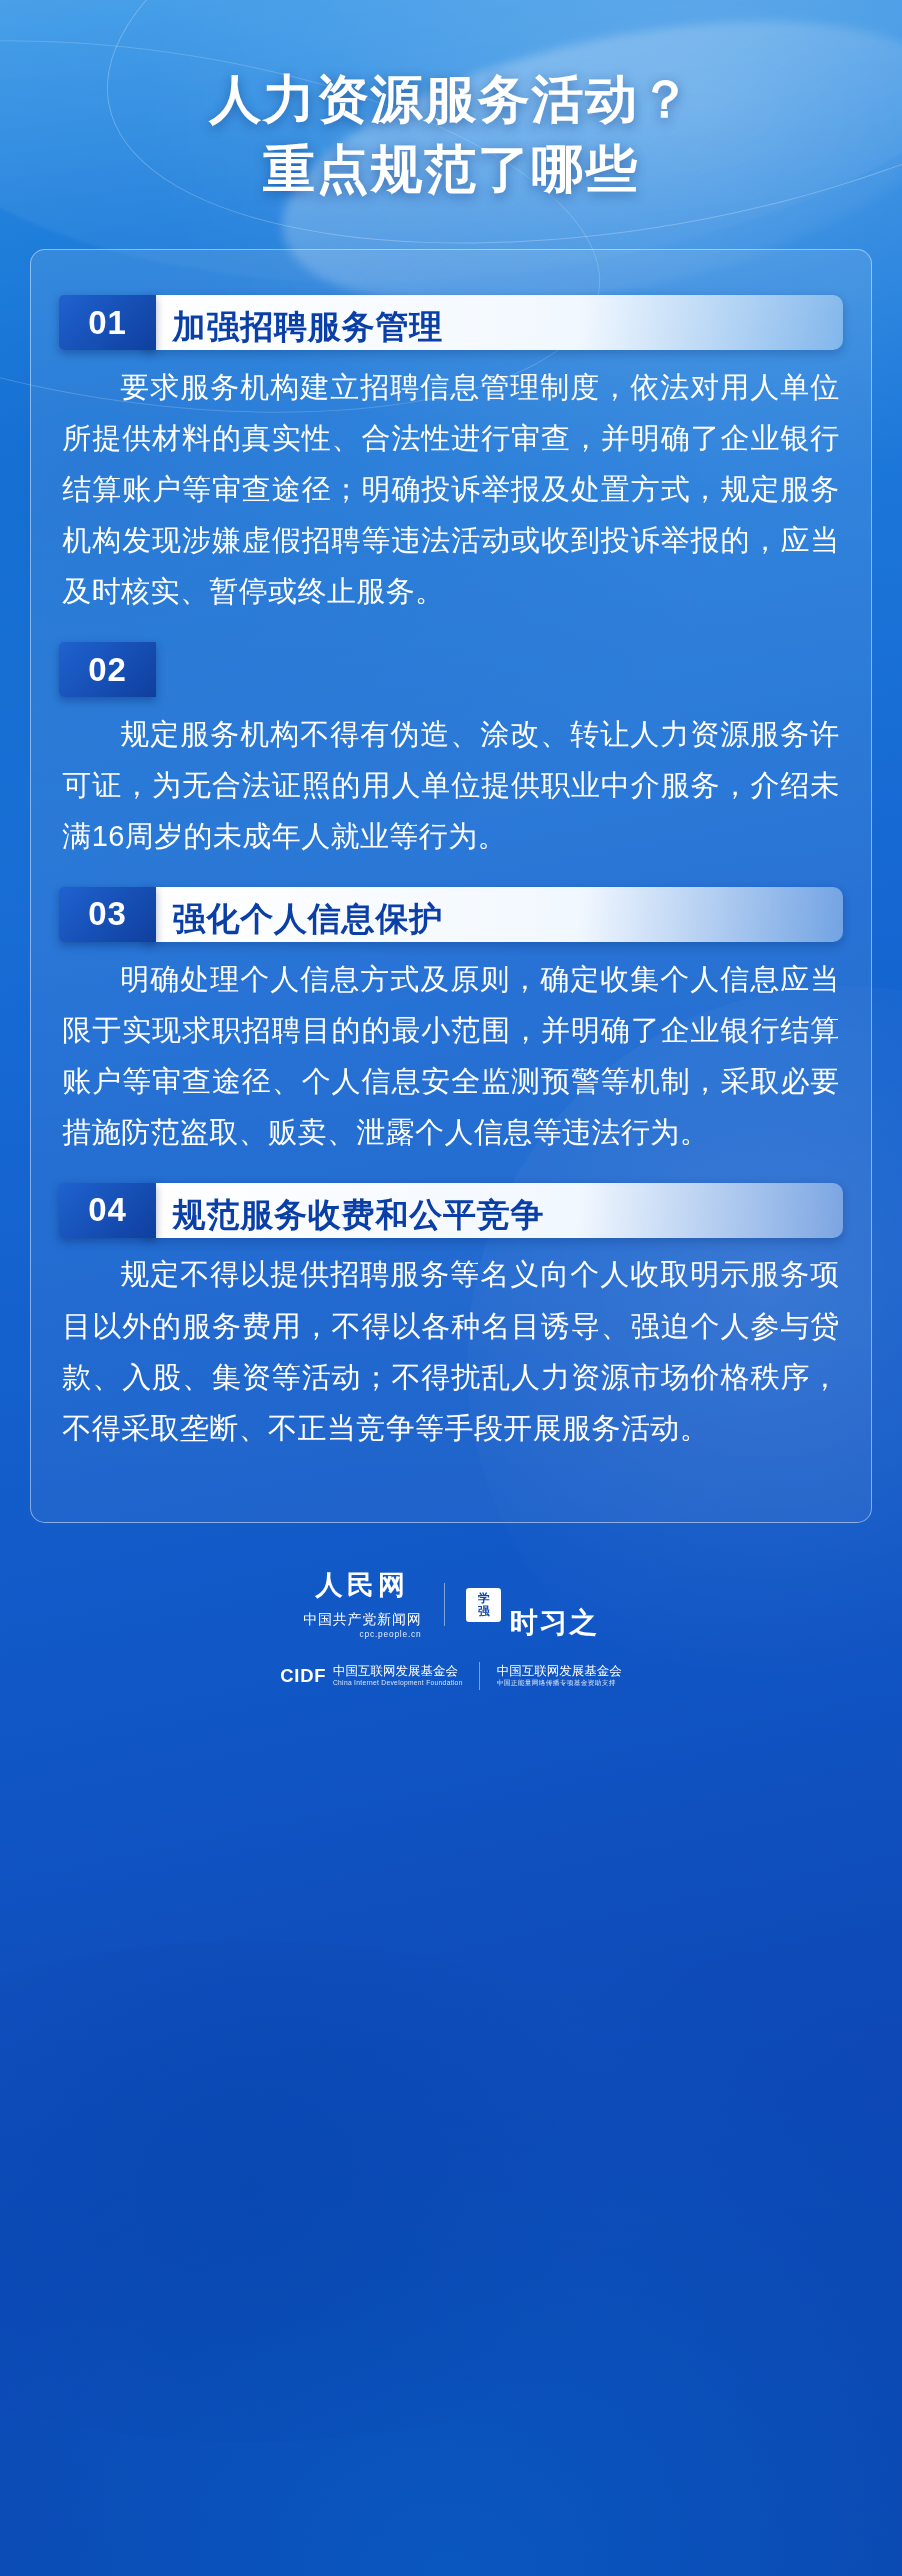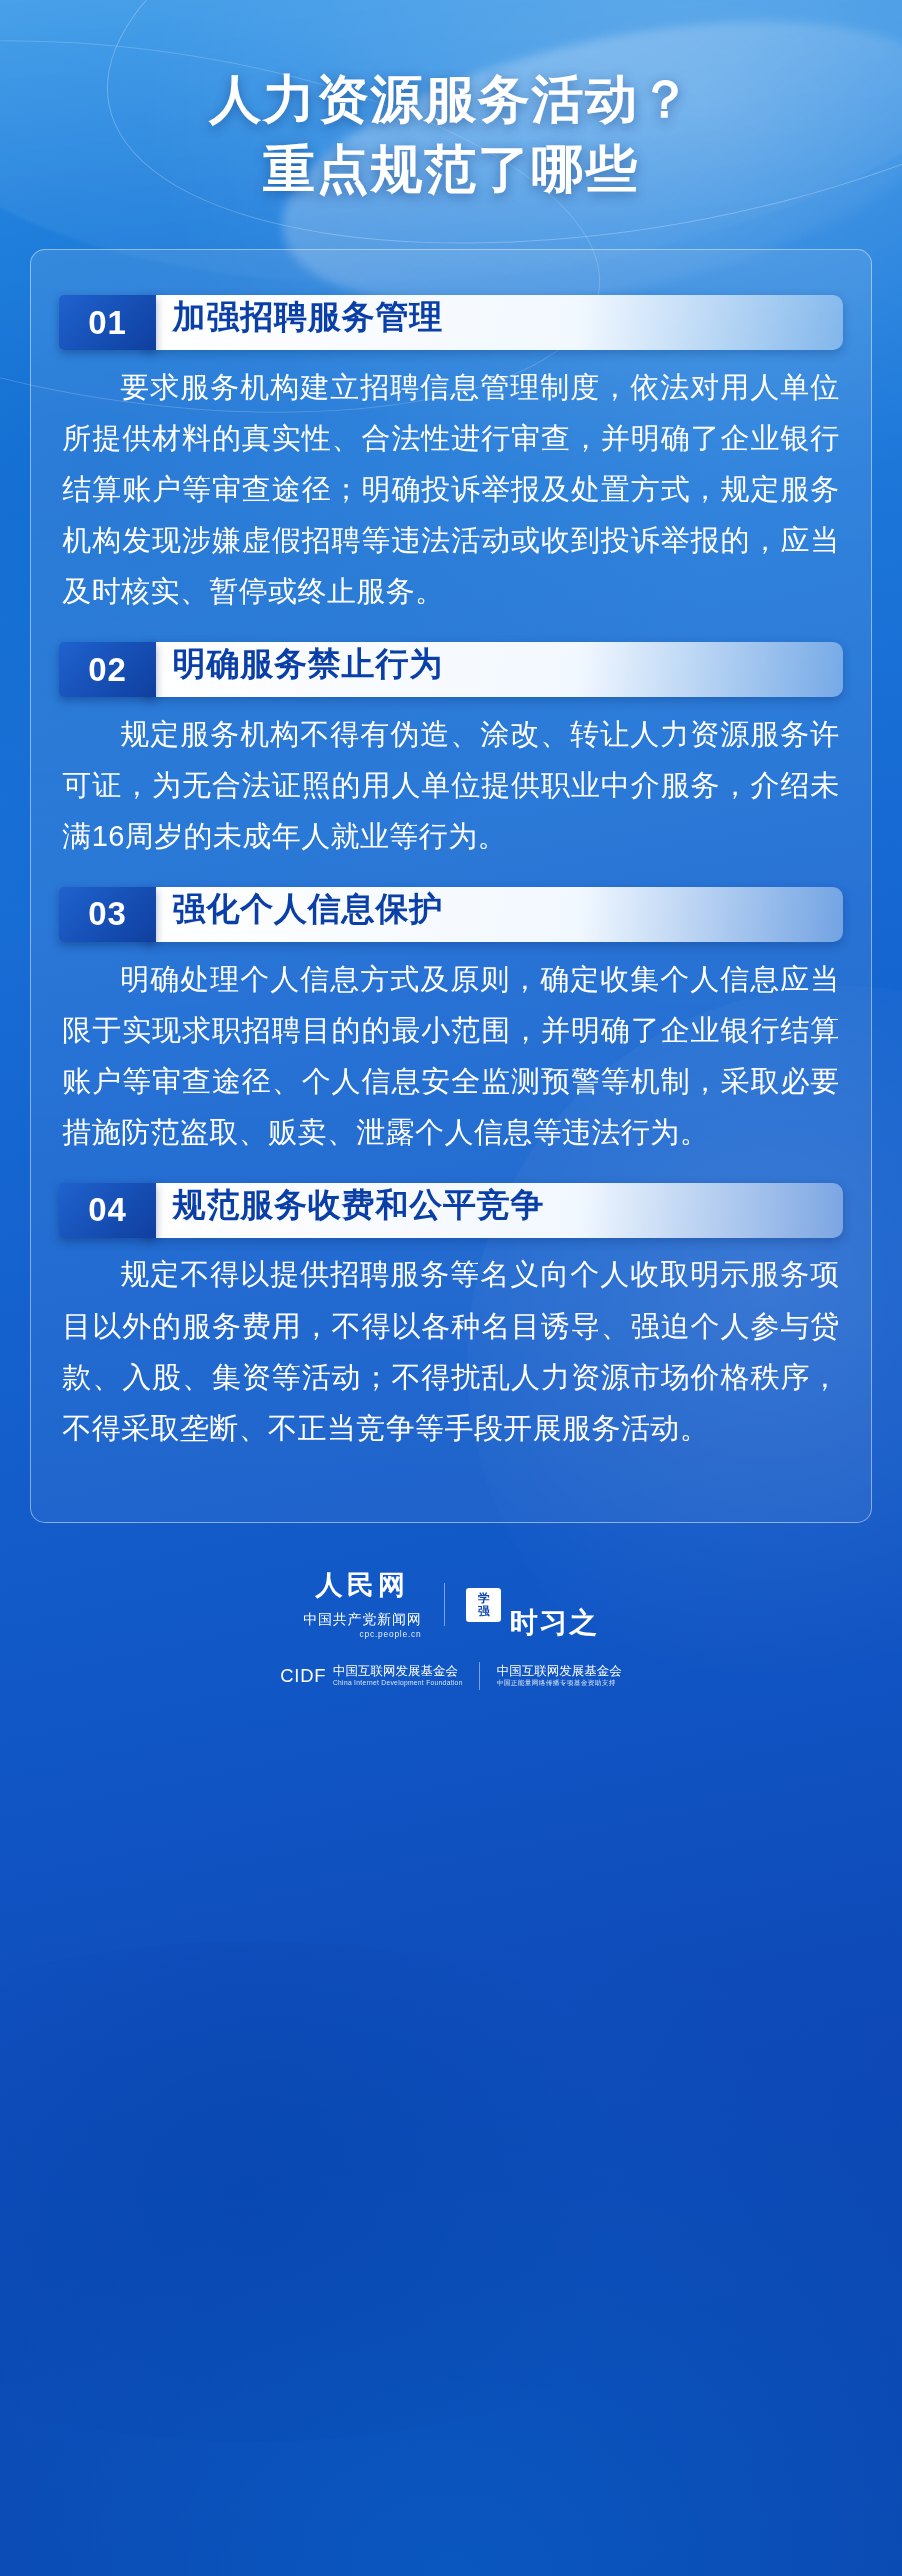--- a/index.html
+++ b/index.html
@@ -116,21 +116,21 @@
     box-shadow: 0 3.3px 8.4px rgba(0,30,90,0.35);
     letter-spacing: 0.8px;
     z-index: 2;
   }
   .head-bar {
     flex: 1;
     margin-left: -13.4px;
     background: linear-gradient(95deg, #ffffff 0%, #f2f8ff 62%, rgba(255,255,255,0.35) 100%);
     border-radius: 0 10px 10px 0;
     display: flex;
-    align-items: flex-start;
+    align-items: flex-end;
     padding-left: 30px;
     box-shadow: 0 3.3px 10px rgba(0,30,90,0.25);
   }
   .head-text {
     color: #0b3fa8;
     font-size: 33px;
     font-weight: bold;
     letter-spacing: 0.8px;
   }
 
@@ -213,21 +213,21 @@
     justify-content: center;
     gap: 16.7px;
   }
   .fb-item {
     display: flex;
     align-items: center;
     gap: 6.7px;
   }
   .fb-mark {
     font-size: 18.4px;
-    font-weight: normal;
+    font-weight: bold;
     letter-spacing: 0.8px;
     color: #ffffff;
   }
   .fb-texts { text-align: left; line-height: 1.3; }
   .fb-cn { font-size: 12.5px; }
   .fb-en { font-size: 6.7px; opacity: 0.85; letter-spacing: 0.3px; }
 </style>
 </head>
 <body>
 
@@ -252,23 +252,20 @@
         <div class="head-bar">
           <span class="head-text">加强招聘服务管理</span>
         </div>
       </div>
       <p class="para">要求服务机构建立招聘信息管理制度，依法对用人单位所提供材料的真实性、合法性进行审查，并明确了企业银行结算账户等审查途径；明确投诉举报及处置方式，规定服务机构发现涉嫌虚假招聘等违法活动或收到投诉举报的，应当及时核实、暂停或终止服务。</p>
     </div>
 
     <div class="section">
       <div class="head-row">
         <div class="num-badge">02</div>
-        <div class="head-bar">
-          <span class="head-text">明确服务禁止行为</span>
-        </div>
       </div>
       <p class="para">规定服务机构不得有伪造、涂改、转让人力资源服务许可证，为无合法证照的用人单位提供职业中介服务，介绍未满16周岁的未成年人就业等行为。</p>
     </div>
 
     <div class="section">
       <div class="head-row">
         <div class="num-badge">03</div>
         <div class="head-bar">
           <span class="head-text">强化个人信息保护</span>
         </div>

